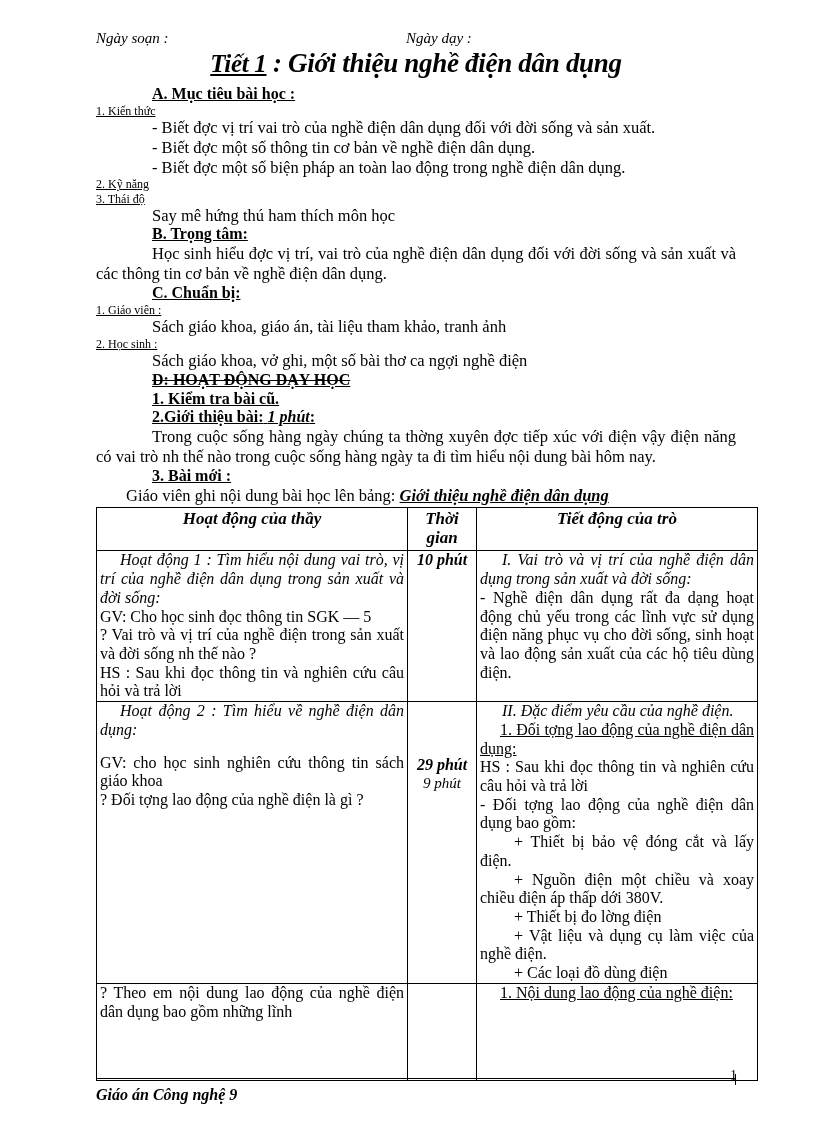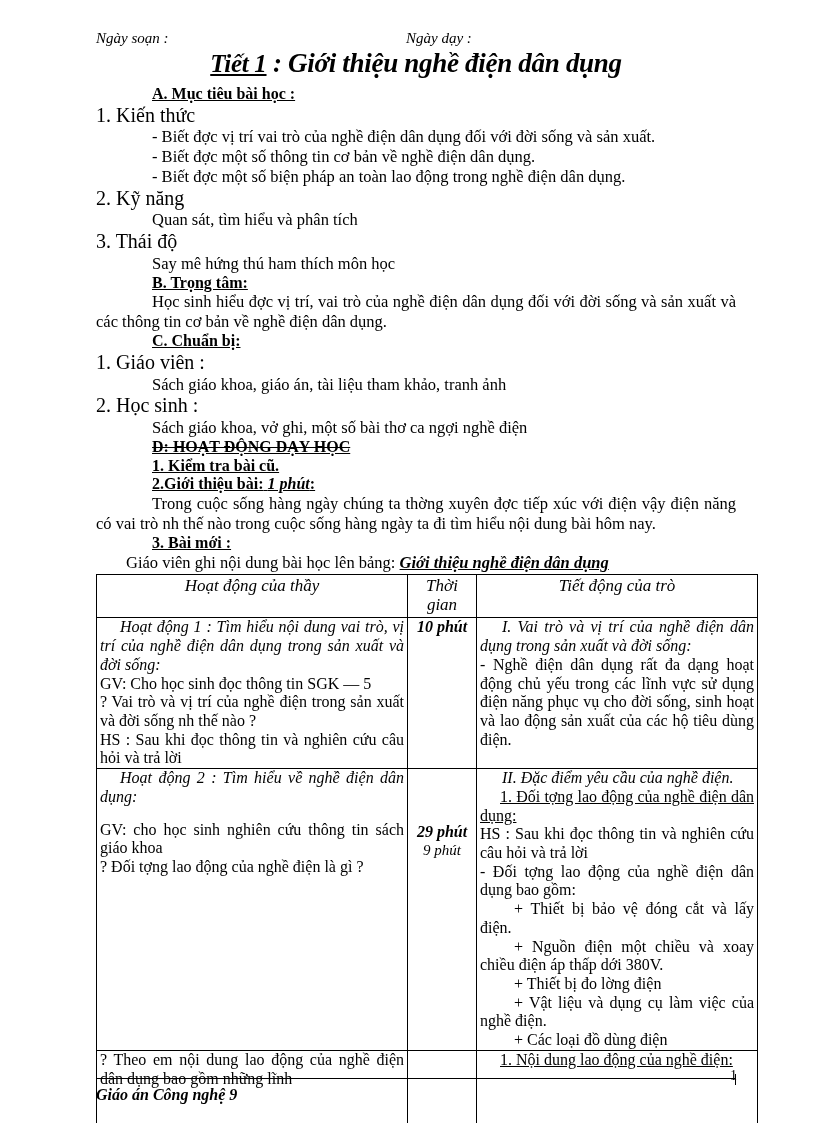--- a/index.html
+++ b/index.html
@@ -58,21 +58,22 @@
 
   
   .h-center-bold {
     font-weight: bold;
     text-decoration: underline;
     font-size: 16px;
     line-height: 1.18;
     margin-left: 56px;
   }
   .h-left-underline {
-    font-size: 20px;
+    text-decoration: underline;
+    font-size: 12px;
     line-height: 1.18;
   }
   .para {
     font-size: 16.5px;
     line-height: 1.2;
     text-align: justify;
   }
   .indent  { text-indent: 0; padding-left: 56px; }
   .sub-bold-ul {
     font-weight: bold;
@@ -101,21 +102,21 @@
   table.plan td, table.plan th {
     border: 1.4px solid #000;
     vertical-align: top;
     padding: 0 3px 0 3px;
     font-size: 16px;
     line-height: 1.17;
   }
   table.plan th {
     text-align: center;
     font-style: italic;
-    font-weight: normal;
+    font-weight: bold;
     font-size: 17px;
     padding: 1px 3px 2px 3px;
   }
   .col-left   { width: 304px; }
   .col-time   { width: 62px;  }
   .col-right  { width: 274px; }
 
   th.col-time { text-align: center; }
   td.timecell {
     text-align: center;
@@ -195,21 +196,20 @@
     <div class="maintitle">
       <span class="tiet">Tiết 1</span><span> : </span><span>Giới thiệu nghề điện dân dụng</span>
     </div>
 
     <div class="h-center-bold">A. Mục tiêu bài học :</div>
     <div class="h-left-underline">1. Kiến thức</div>
     <div class="para indent">- Biết đợc   vị trí vai trò của nghề điện dân dụng đối với đời sống và sản xuất.</div>
     <div class="para indent">- Biết đợc   một số thông tin cơ bản về nghề điện dân dụng.</div>
     <div class="para indent">- Biết đợc   một số biện pháp an toàn lao động trong nghề điện dân dụng.</div>
     <div class="h-left-underline">2. Kỹ năng</div>
-    <div class="para indent">Quan sát, tìm hiểu và phân tích</div>
     <div class="h-left-underline">3. Thái độ</div>
     <div class="para indent">Say mê hứng thú ham thích môn học</div>
 
     <div class="h-center-bold">B. Trọng tâm:</div>
     <div class="para" style="text-indent:56px">Học sinh hiểu đợc   vị trí, vai trò của nghề điện dân dụng đối với đời sống và sản xuất và các thông tin cơ bản về nghề điện dân dụng.</div>
 
     <div class="h-center-bold">C. Chuẩn bị:</div>
     <div class="h-left-underline">1. Giáo viên :</div>
     <div class="para indent">Sách giáo khoa, giáo án, tài liệu tham khảo, tranh ảnh</div>
     <div class="h-left-underline">2. Học sinh :</div>

